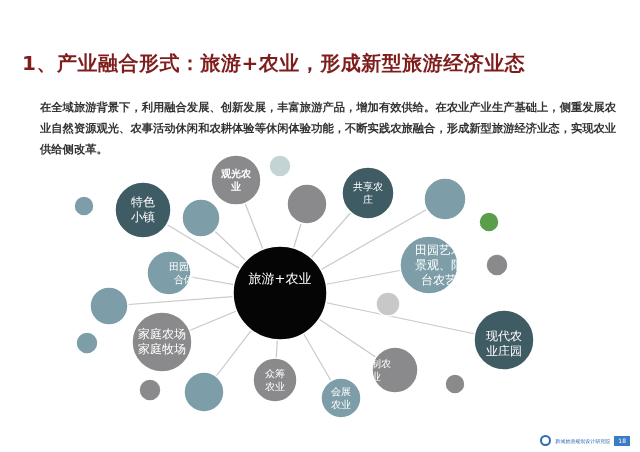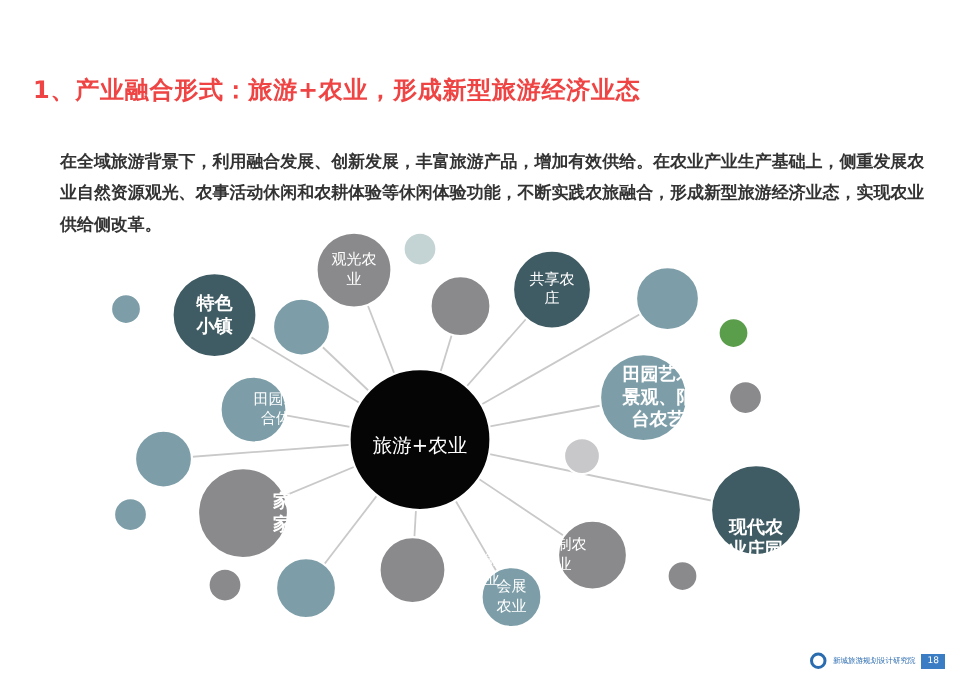--- a/index.html
+++ b/index.html
@@ -3,35 +3,35 @@
 <meta charset="utf-8">
 <style>
   html, body { margin: 0; padding: 0; }
   body {
     width: 640px; height: 452px; overflow: hidden;
     background: #ffffff; position: relative;
     font-family: "DejaVu Sans", sans-serif;
   }
   .title {
     position: absolute; left: 22px; top: 50px;
-    font-size: 16px; font-weight: bold; color: #ef4444;
+    font-size: 20px; font-weight: bold; color: #7f1d1d;
     letter-spacing: 0.5px; white-space: nowrap;
   }
   .para {
     position: absolute; left: 40px; top: 97px; width: 580px;
     font-size: 11.3px; line-height: 21px; color: #333; font-weight: bold;
   }
   svg.diagram { position: absolute; left: 0; top: 0; }
   .node-label {
     position: absolute; transform: translate(-50%, -50%);
     color: #ffffff; text-align: center; white-space: pre-line;
     font-size: 10px; line-height: 13px;
   }
   .node-label.center { font-size: 13px; line-height: 16px; }
-  .node-label.lg { font-size: 12px; line-height: 15px; font-weight: bold; }
+  .node-label.lg { font-size: 12px; line-height: 15px; }
   .footer {
     position: absolute; right: 10px; bottom: 6px;
     display: flex; align-items: center; gap: 4px;
   }
   .footer .logo {
     width: 11px; height: 11px; border-radius: 50%;
     border: 2px solid #2b6cb0; box-sizing: border-box;
   }
   .footer .org { font-size: 5px; color: #2b6cb0; line-height: 6px; }
   .footer .page {
@@ -86,39 +86,39 @@
       <circle cx="87" cy="343" r="11" fill="#7d9ea8" stroke="#ffffff" stroke-width="1.5"></circle>
       <circle cx="150" cy="390" r="11" fill="#8a8a8c" stroke="#ffffff" stroke-width="1.5"></circle>
       <circle cx="204" cy="392" r="20" fill="#7d9ea8" stroke="#ffffff" stroke-width="1.5"></circle>
       <circle cx="455" cy="384" r="10" fill="#8a8a8c" stroke="#ffffff" stroke-width="1.5"></circle>
       <circle cx="280" cy="293" r="47" fill="#050505" stroke="#ffffff" stroke-width="1.5"></circle>
     </g>
 </svg>
 <div id="labels">
     <div class="node-label lg" style="left: 143px; top: 210px;">特色
 小镇</div>
-    <div class="node-label " style="left: 236px; top: 180px;">观光农
+    <div class="node-label " style="left: 236px; top: 180px; font-weight: bold;">观光农
 业</div>
     <div class="node-label " style="left: 368px; top: 193px; text-align: center;">共享农
 庄</div>
     <div class="node-label lg" style="left: 439px; top: 265px;">田园艺术
 景观、阳
 台农艺</div>
     <div class="node-label " style="left: 184px; top: 273px;">田园综
 合体</div>
-    <div class="node-label lg" style="left: 162px; top: 342px; margin-left: 44px;">家庭农场
+    <div class="node-label lg" style="left: 162px; top: 342px;">家庭农场
 家庭牧场</div>
-    <div class="node-label " style="left: 275px; top: 380px; margin-left: 48px;">众筹
+    <div class="node-label " style="left: 275px; top: 380px;">众筹
 农业</div>
     <div class="node-label " style="left: 341px; top: 398px;">会展
 农业</div>
     <div class="node-label " style="left: 376px; top: 370px;">定制农
 业</div>
-    <div class="node-label lg" style="left: 504px; top: 359px;">现代农
+    <div class="node-label lg" style="left: 504px; top: 344px;">现代农
 业庄园</div>
-    <div class="node-label center" style="left: 280px; top: 298px; text-align: center;">旅游+农业</div>
+    <div class="node-label center" style="left: 280px; top: 279px; text-align: center;">旅游+农业</div>
   </div>
 
 <div class="footer">
   <span class="logo"></span>
   <span class="org">新城旅游规划设计研究院</span>
   <span class="page">18</span>
 </div>
 
 </body></html>

